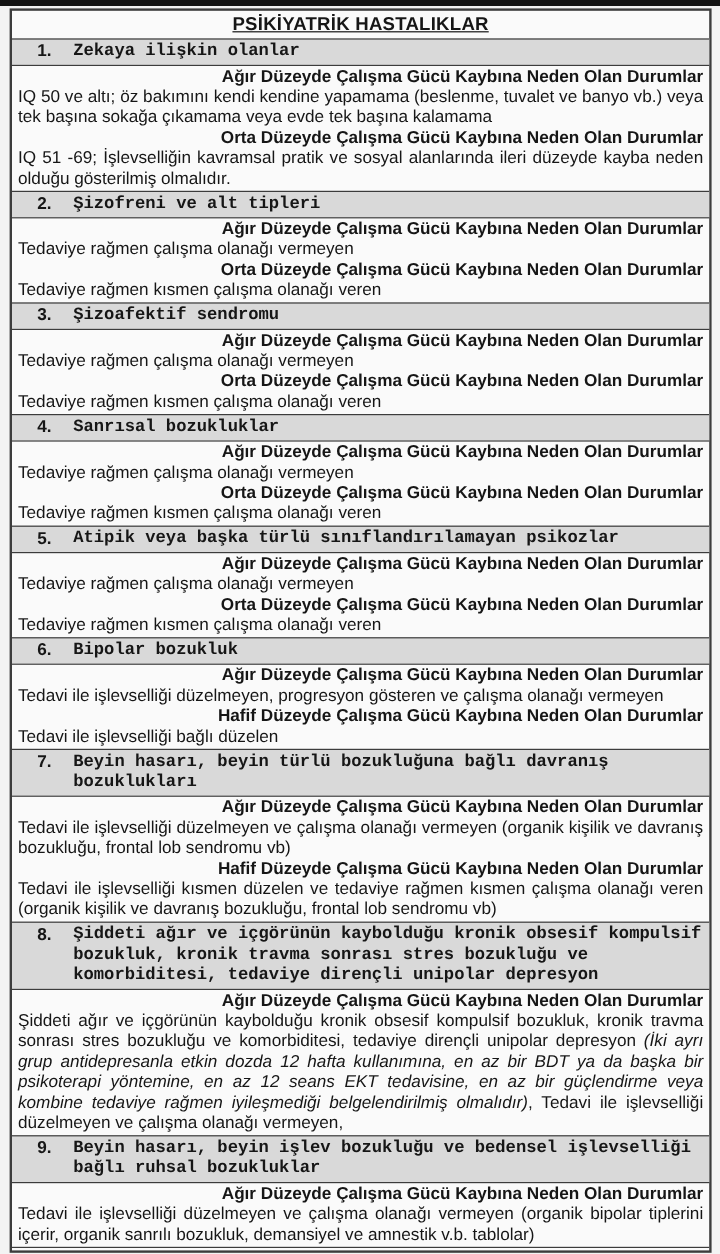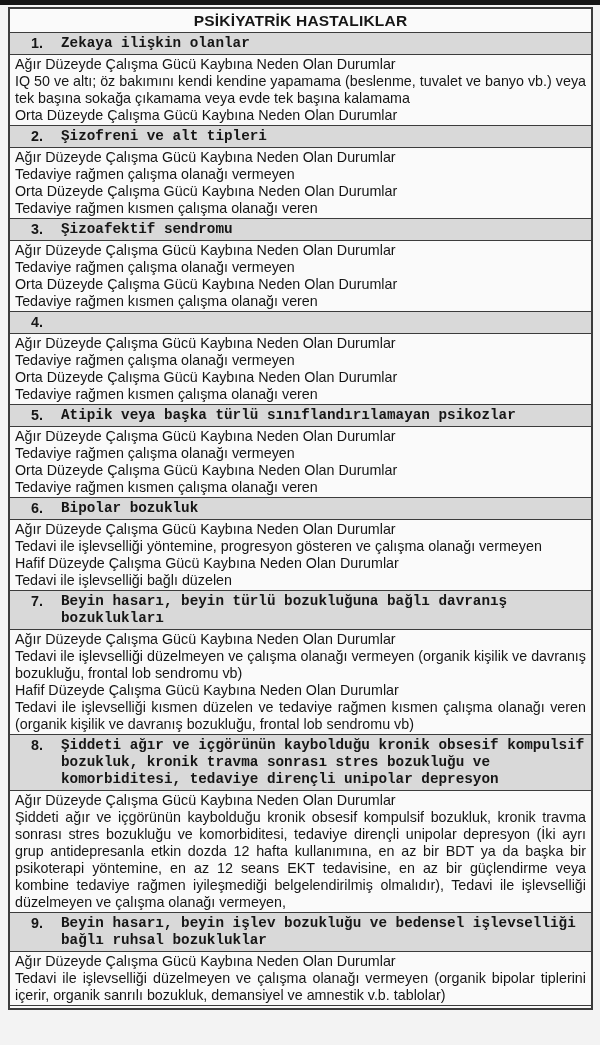--- a/index.html
+++ b/index.html
@@ -26,56 +26,58 @@
     background:var(--table-bg);
   }
   .doc-table > * + *{border-top:1.5px solid var(--border);}
   .title-row{
     font-weight:bold;
     font-size:15.5px;
     line-height:20px;
     text-align:center;
     padding:2px 4px 1px 4px;
     letter-spacing:.2px;
+    text-decoration:underline;
   }
   .section-header{
     display:flex;
     background:var(--header-bg);
     font-weight:bold;
     font-size:14.3px;
     line-height:17px;
     padding:2px 6px 2px 21px;
   }
   .sec-num{flex:0 0 30px;}
   .sec-title{flex:1 1 auto;font-family:Liberation Mono, monospace;}
   .section-content{
     padding:1px 5px 1px 5px;
     font-size:14.3px;
     line-height:17px;
   }
-  .subheading{font-weight:normal;text-align:left;}
+  .subheading{font-weight:bold;text-align:right;}
   .paragraph{text-align:justify;}
-  .paragraph .italic{margin-top:48px;}
+  .paragraph .italic{font-style:italic;margin-top:48px;}
 </style>
 </head>
 <body>
 
 <div class="top-band"></div>
 
 <div class="doc-table" id="table-root">
   <div class="title-row">PSİKİYATRİK HASTALIKLAR</div>
 
 <div class="section-header">
       <span class="sec-num">1.</span>
       <span class="sec-title">Zekaya ilişkin olanlar</span>
     </div>
     <div class="section-content">
       <div class="subheading">Ağır Düzeyde Çalışma Gücü Kaybına Neden Olan Durumlar</div>
       <div class="paragraph"><span>IQ 50 ve altı; öz bakımını kendi kendine yapamama (beslenme, tuvalet ve banyo vb.) veya tek başına sokağa çıkamama veya evde tek başına kalamama</span></div>
       <div class="subheading">Orta Düzeyde Çalışma Gücü Kaybına Neden Olan Durumlar</div>
+      <div class="paragraph"><span>IQ 51 -69; İşlevselliğin kavramsal pratik ve sosyal alanlarında ileri düzeyde kayba neden olduğu gösterilmiş olmalıdır.</span></div>
     </div>
     <div class="section-header">
       <span class="sec-num">2.</span>
       <span class="sec-title">Şizofreni ve alt tipleri</span>
     </div>
     <div class="section-content">
       <div class="subheading">Ağır Düzeyde Çalışma Gücü Kaybına Neden Olan Durumlar</div>
       <div class="paragraph"><span>Tedaviye rağmen çalışma olanağı vermeyen</span></div>
       <div class="subheading">Orta Düzeyde Çalışma Gücü Kaybına Neden Olan Durumlar</div>
       <div class="paragraph"><span>Tedaviye rağmen kısmen çalışma olanağı veren</span></div>
@@ -85,20 +87,21 @@
       <span class="sec-title">Şizoafektif sendromu</span>
     </div>
     <div class="section-content">
       <div class="subheading">Ağır Düzeyde Çalışma Gücü Kaybına Neden Olan Durumlar</div>
       <div class="paragraph"><span>Tedaviye rağmen çalışma olanağı vermeyen</span></div>
       <div class="subheading">Orta Düzeyde Çalışma Gücü Kaybına Neden Olan Durumlar</div>
       <div class="paragraph"><span>Tedaviye rağmen kısmen çalışma olanağı veren</span></div>
     </div>
     <div class="section-header">
       <span class="sec-num">4.</span>
+      <span class="sec-title">Sanrısal bozukluklar</span>
     </div>
     <div class="section-content">
       <div class="subheading">Ağır Düzeyde Çalışma Gücü Kaybına Neden Olan Durumlar</div>
       <div class="paragraph"><span>Tedaviye rağmen çalışma olanağı vermeyen</span></div>
       <div class="subheading">Orta Düzeyde Çalışma Gücü Kaybına Neden Olan Durumlar</div>
       <div class="paragraph"><span>Tedaviye rağmen kısmen çalışma olanağı veren</span></div>
     </div>
     <div class="section-header">
       <span class="sec-num">5.</span>
       <span class="sec-title">Atipik veya başka türlü sınıflandırılamayan psikozlar</span>
@@ -108,21 +111,21 @@
       <div class="paragraph"><span>Tedaviye rağmen çalışma olanağı vermeyen</span></div>
       <div class="subheading">Orta Düzeyde Çalışma Gücü Kaybına Neden Olan Durumlar</div>
       <div class="paragraph"><span>Tedaviye rağmen kısmen çalışma olanağı veren</span></div>
     </div>
     <div class="section-header">
       <span class="sec-num">6.</span>
       <span class="sec-title">Bipolar bozukluk</span>
     </div>
     <div class="section-content">
       <div class="subheading">Ağır Düzeyde Çalışma Gücü Kaybına Neden Olan Durumlar</div>
-      <div class="paragraph"><span>Tedavi ile işlevselliği yöntemine, progresyon gösteren ve çalışma olanağı vermeyen</span></div>
+      <div class="paragraph"><span>Tedavi ile işlevselliği düzelmeyen, progresyon gösteren ve çalışma olanağı vermeyen</span></div>
       <div class="subheading">Hafif Düzeyde Çalışma Gücü Kaybına Neden Olan Durumlar</div>
       <div class="paragraph"><span>Tedavi ile işlevselliği bağlı düzelen</span></div>
     </div>
     <div class="section-header">
       <span class="sec-num">7.</span>
       <span class="sec-title">Beyin hasarı, beyin türlü bozukluğuna bağlı davranış bozuklukları</span>
     </div>
     <div class="section-content">
       <div class="subheading">Ağır Düzeyde Çalışma Gücü Kaybına Neden Olan Durumlar</div>
       <div class="paragraph"><span>Tedavi ile işlevselliği düzelmeyen ve çalışma olanağı vermeyen (organik kişilik ve davranış bozukluğu, frontal lob sendromu vb)</span></div>

